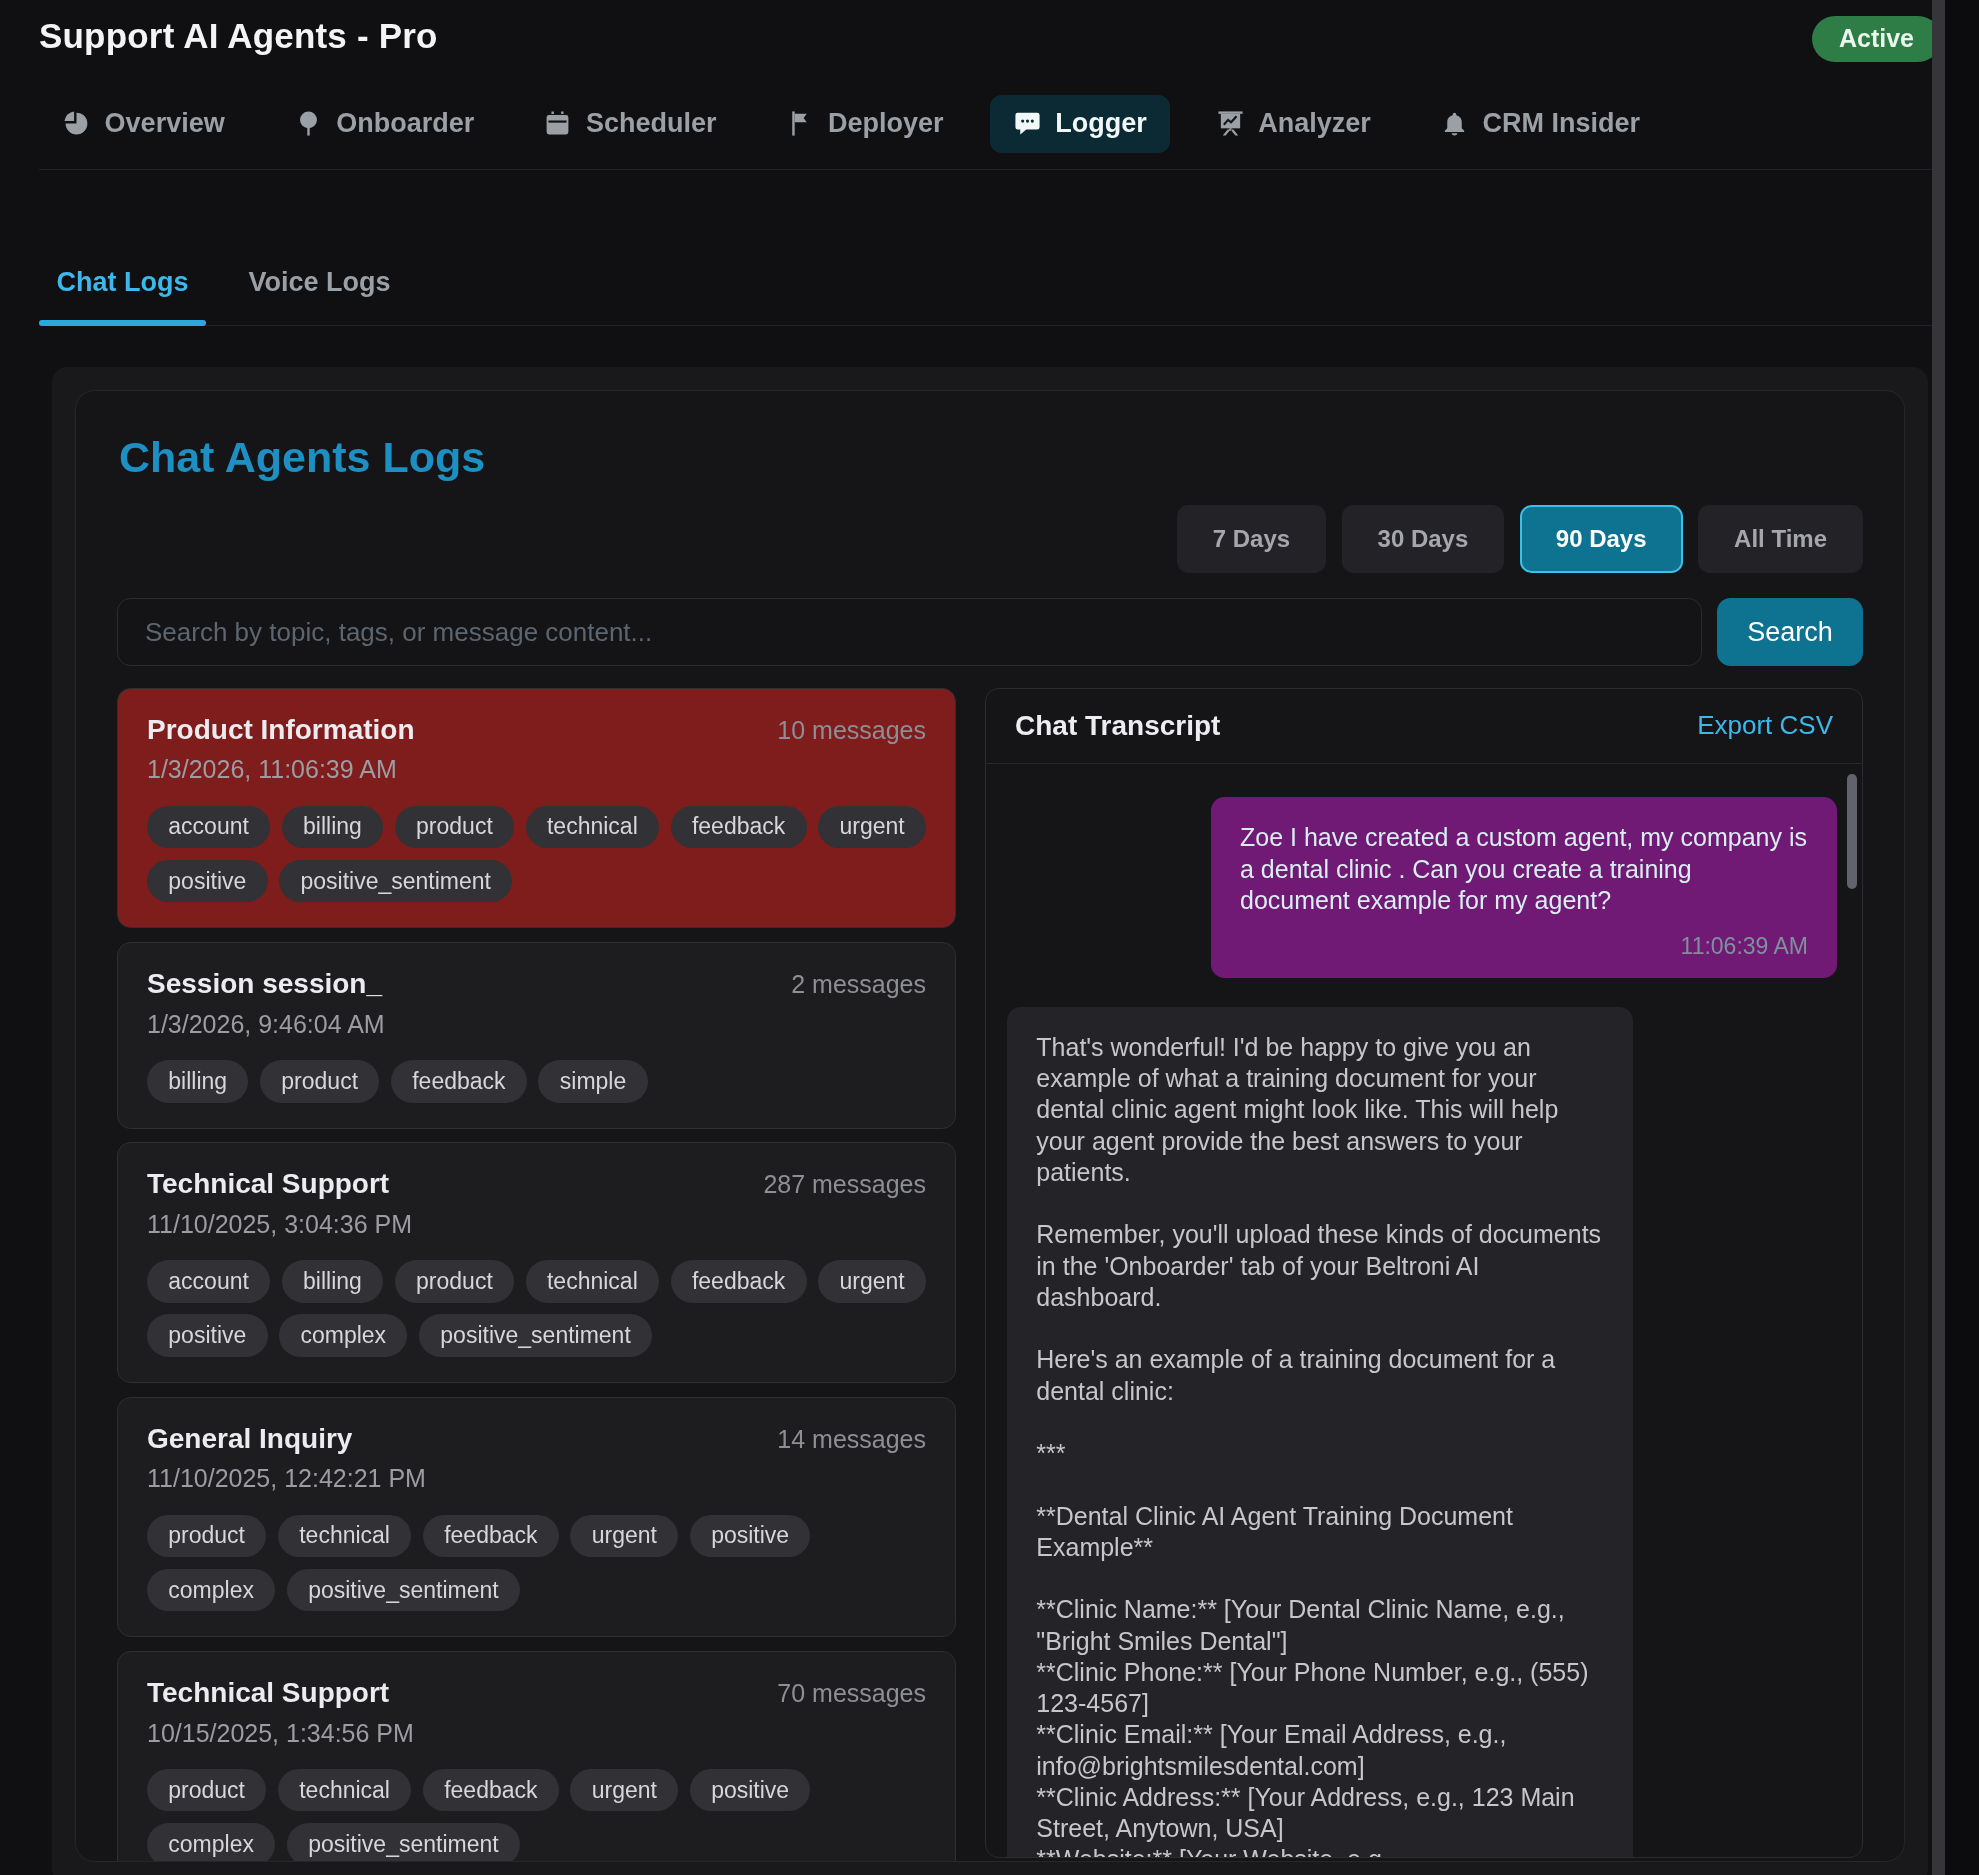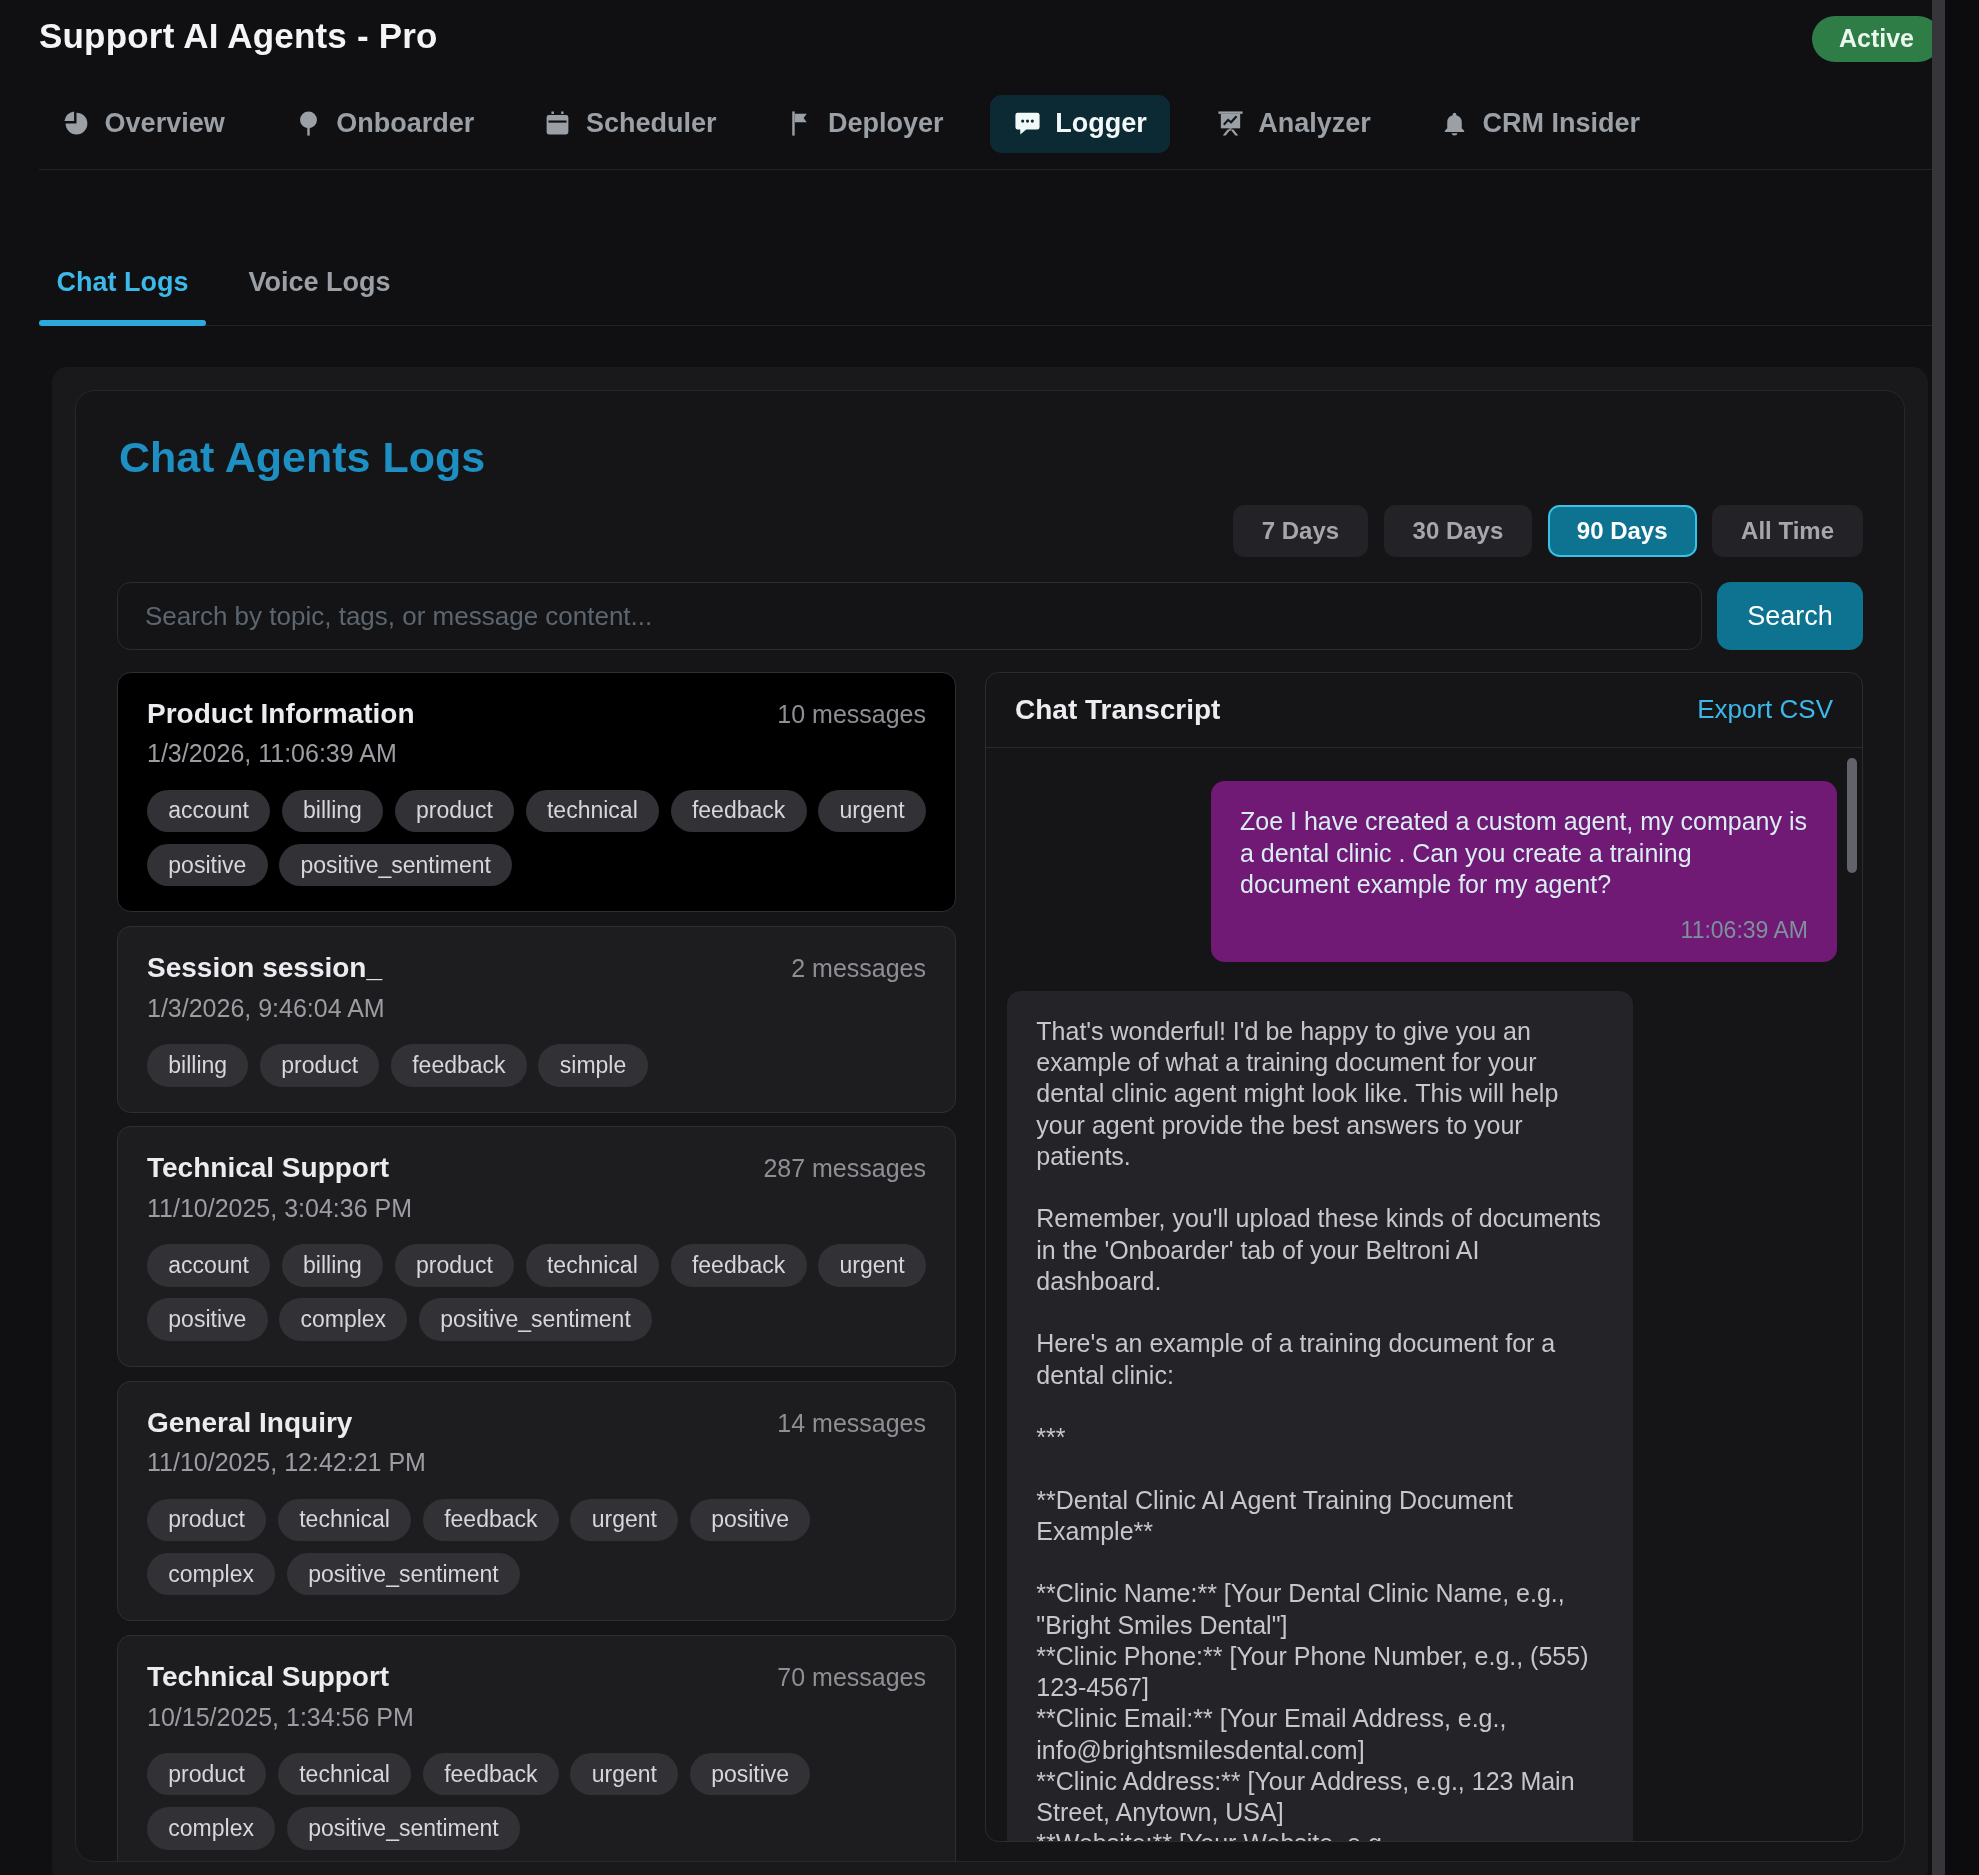--- a/index.html
+++ b/index.html
@@ -57,42 +57,42 @@
   .inner-card {
     background:#151517; border:1px solid #27272a; border-radius:19.4px;
     height:100%; padding:35px 41px; overflow:hidden;
   }
   .panel-title { font-size:43px; font-weight:700; color:#1d8fc2; margin:7.8px 0 23px 1.9px; }
   
   .filters-row { display:flex; justify-content:flex-end; gap:15.5px; margin-bottom:25px; }
   .filter-btn {
     background:#232327; color:#a6a6ad; border:2.9px solid transparent; cursor:pointer;
     font-family:inherit; font-size:24px; font-weight:600;
-    height:52px; padding:0 27px; border-radius:11.6px;
+    height:68px; padding:0 34px; border-radius:11.6px;
   }
   .filter-btn.active { background:#0d7390; color:#ffffff; border-color:#3ac1e8; }
   
   .search-row { display:flex; gap:15.5px; margin-bottom:21.3px; }
   .search-input {
     flex:1; height:68px; background:#141416; border:1px solid #2c2c30; border-radius:13.6px;
     padding:0 27px; font-family:inherit; font-size:26px; color:#dfe3e6; outline:none;
   }
   .search-input::placeholder { color:#5c6670; }
   .search-btn {
     width:146px; height:68px; background:#0d7390; color:#fff; border:none; cursor:pointer;
     font-family:inherit; font-size:27px; font-weight:500; border-radius:13.6px;
   }
   
   .content-cols { display:flex; gap:29px; align-items:flex-start; }
   .logs-col { width:839px; display:flex; flex-direction:column; gap:13.6px; }
   .log-card {
     background:#1d1d20; border:1px solid #2f2f33; border-radius:13.6px;
     padding:25px 29px; cursor:pointer;
   }
-  .log-card.selected { background:#000000; }
+  .log-card.selected { background:#7f1d1d; }
   .log-head { display:flex; justify-content:space-between; align-items:baseline; }
   .log-title { font-size:28px; font-weight:700; color:#ececf0; }
   .log-count { font-size:25px; color:#8e8e95; }
   .log-date { font-size:25px; color:#9c9ca3; margin-top:9.7px; }
   .log-tags { display:flex; flex-wrap:wrap; gap:11.6px; margin-top:21.3px; }
   .tag {
     background:#313136; color:#d6d6db; font-size:23px;
     padding:7.8px 21.3px; border-radius:969px; white-space:nowrap;
   }
   

